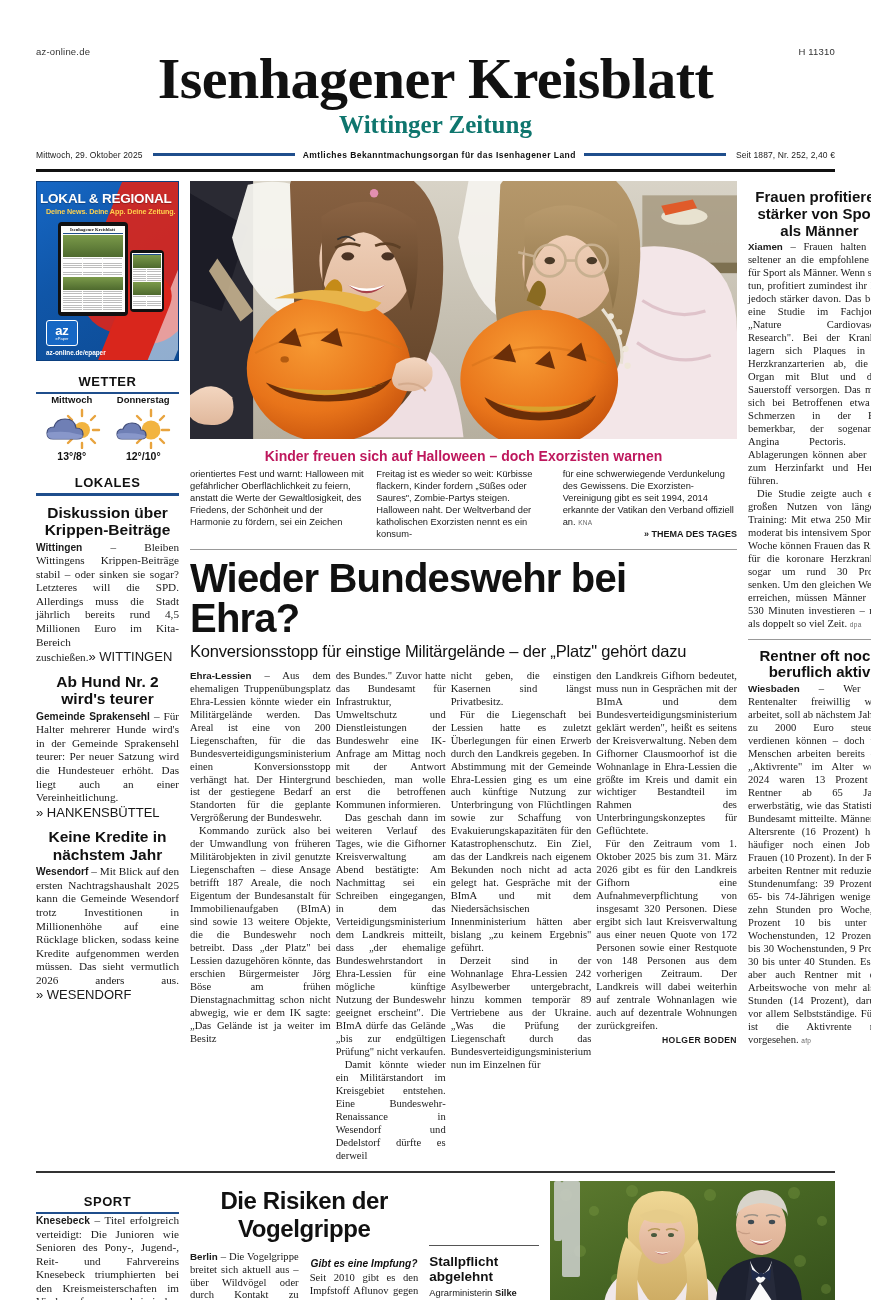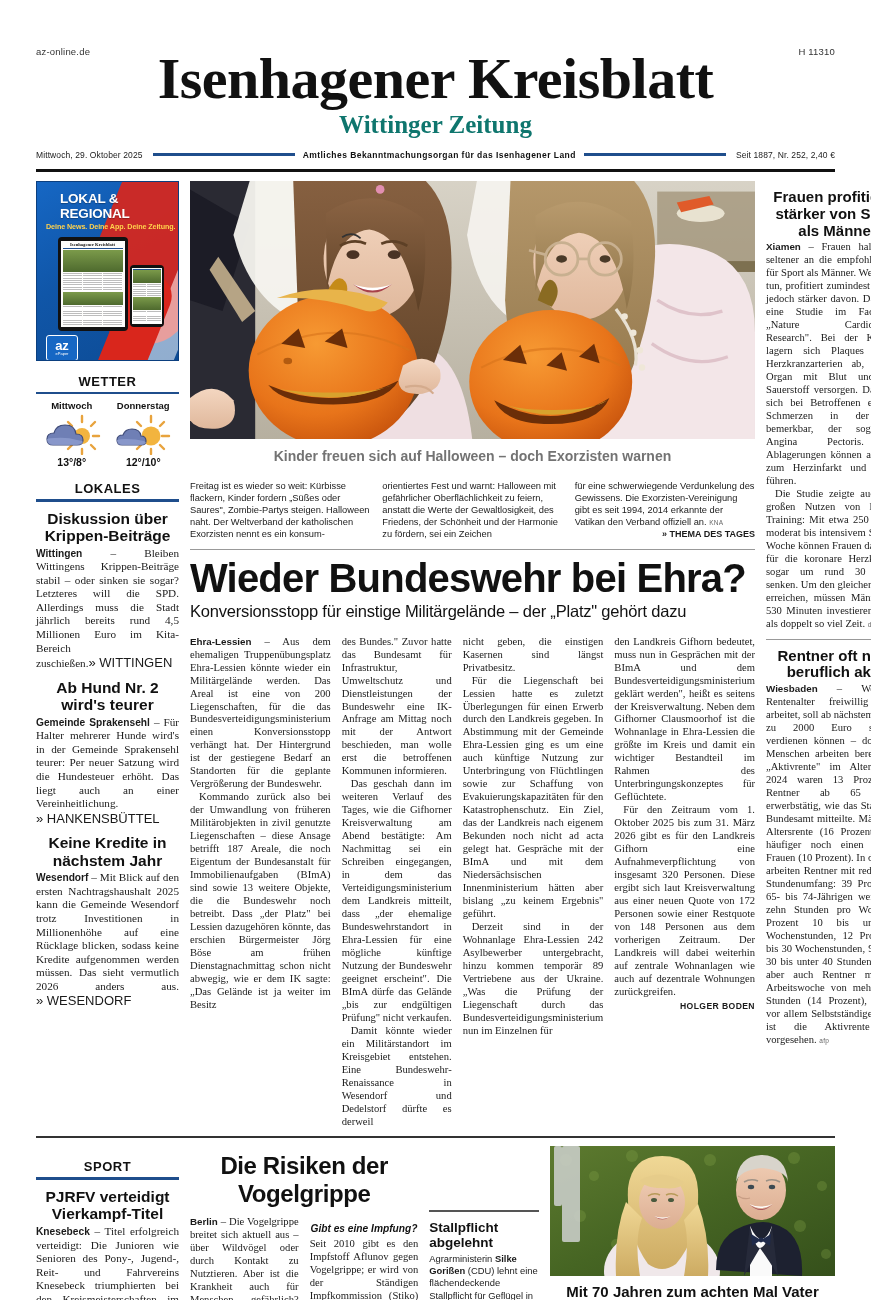--- a/index.html
+++ b/index.html
@@ -134,21 +134,21 @@
     transform: rotate(22deg);
     border-radius: 24px;
   }
   .promo-head {
     position: relative;
     color: #fff;
     font-family: "Liberation Sans", sans-serif;
     font-weight: bold;
     font-size: 13.5px;
     letter-spacing: -.2px;
-    padding: 9px 0 0 23px;
+    padding: 9px 0 0 3px;
     text-shadow: 0 1px 1px rgba(0,0,0,.3);
   }
   .promo-sub {
     position: relative;
     color: #ffd24d;
     font-family: "Liberation Sans", sans-serif;
     font-weight: bold;
     font-size: 7.2px;
     letter-spacing: -.1px;
     padding: 1px 0 0 9px;
@@ -220,21 +220,21 @@
     margin-top: 13px;
   }
   .sec-rule {
     height: 2.5px; background: #1f4e8c; margin-top: 3px;
   }
   .thin-rule { height: 1px; background: #999; margin: 8px 0; }
   .med-rule { height: 2px; background: #333; margin: 8px 0; }
 
   
   .weather {
-    display: flex; justify-content: space-around; margin-top: 6px; text-align: center; align-items: flex-end;
+    display: flex; justify-content: space-around; text-align: center; align-items: flex-end;
   }
   .wx-day {
     font-family: "Liberation Sans", sans-serif;
     font-size: 9.5px; font-weight: bold; color: #111;
   }
   .wx-icon { width: 58px; height: 42px; margin: 2px auto 0; position: relative; }
   .wx-temp {
     font-family: "Liberation Sans", sans-serif;
     font-size: 10.5px; font-weight: bold; color: #111; margin-top: 1px;
   }
@@ -271,22 +271,22 @@
   .photo-main {
     width: 100%; height: 258px;
     position: relative; overflow: hidden;
     background: #c9c4ba;
   }
   .photo-caption {
     text-align: center;
     font-family: "Liberation Sans", sans-serif;
     font-weight: bold;
     font-size: 14px;
-    margin: 9px 0 16px;
-    color: #737373;
+    margin: 9px 0 4px;
+    color: #be185d;
   }
   .cap3 {
     display: flex; gap: 12px;
     font-family: "Liberation Sans", sans-serif;
     font-size: 9.3px; line-height: 1.3;
     color: #1a1a1a;
   }
   .cap3 > div { flex: 1; }
   .src {
     font-family: "Liberation Sans", sans-serif;
@@ -309,21 +309,21 @@
     margin-top: 8px;
   }
   .lead-sub {
     font-family: "Liberation Sans", sans-serif;
     font-size: 16.5px;
     color: #111;
     margin-top: 4px;
     letter-spacing: -.2px;
   }
   .lead-cols {
-    display: flex; gap: 11px; margin-top: 15px;
+    display: flex; gap: 5px; margin-top: 9px;
   }
   .lead-cols > div { flex: 1; }
   .body-text {
     font-family: "Liberation Serif", serif;
     font-size: 10.6px;
     line-height: 1.225;
     text-align: justify;
     color: #1a1a1a;
     hyphens: auto;
   }
@@ -620,22 +620,22 @@
           <path d="M280 212 q54 30 106 -2 q-10 24 -54 24 q-42 0 -52 -22 z" fill="#6b2e08"></path>
           <path d="M286 214 q50 24 98 -2 q-12 9 -48 9 q-38 0 -50 -7 z" fill="#d8a22d"></path>
           <path d="M196 180 q22 -14 34 4 q4 18 -16 22 q-22 2 -22 -12 z" fill="url(#skin)"></path>
           <path d="M198 200 q18 -4 26 6" stroke="#d4ab8d" stroke-width="2" fill="none"></path>
           <path d="M0 210 q22 -18 40 2 q6 22 -14 26 q-24 2 -28 -12 z" fill="url(#skin)"></path>
         </svg>
       </div>
 
       <div class="photo-caption">Kinder freuen sich auf Halloween – doch Exorzisten warnen</div>
       <div class="cap3">
+        <div>orientiertes Fest und warnt: Halloween mit gefährlicher Oberflächlichkeit zu feiern, anstatt die Werte der Gewaltlosigkeit, des Friedens, der Schönheit und der Harmonie zu fördern, sei ein Zeichen</div>
         <div>Freitag ist es wieder so weit: Kürbisse flackern, Kinder fordern „Süßes oder Saures", Zombie-Partys steigen. Halloween naht. Der Weltverband der katholischen Exorzisten nennt es ein konsum-</div>
-        <div>orientiertes Fest und warnt: Halloween mit gefährlicher Oberflächlichkeit zu feiern, anstatt die Werte der Gewaltlosigkeit, des Friedens, der Schönheit und der Harmonie zu fördern, sei ein Zeichen</div>
         <div>
           <span>für eine schwerwiegende Verdunkelung des Gewissens. Die Exorzisten-Vereinigung gibt es seit 1994, 2014 erkannte der Vatikan den Verband offiziell an.</span>
           <span class="src">KNA</span>
           <div class="thema">» THEMA DES TAGES</div>
         </div>
       </div>
 
       <div class="thin-rule"></div>
 
       <div class="lead-head">Wieder Bundeswehr bei Ehra?</div>
@@ -683,21 +683,20 @@
   </div>
 
   <div class="med-rule"></div>
 
   <div class="cols" style="margin-top:2px">
 
     <div class="col-left">
       <div class="sec-head">SPORT</div>
       <div class="sec-rule"></div>
       <div>
-        <div class="teaser-head">PJRFV verteidigt Vierkampf-Titel</div>
         <div class="teaser-body"><b class="place">Knesebeck</b> <span>– Titel erfolgreich verteidigt: Die Junioren wie Senioren des Pony-, Jugend-, Reit- und Fahrvereins Knesebeck triumphierten bei den Kreismeisterschaften im Vierkampf vor heimischer Kulisse.</span> </div>
       </div>
 
     </div>
 
     <div class="col-mid">
       <div style="display:flex;gap:11px">
         <div style="flex:2.08">
           <div class="bot-head">Die Risiken der Vogelgrippe</div>
           <div style="display:flex;gap:11px;margin-top:8px">

